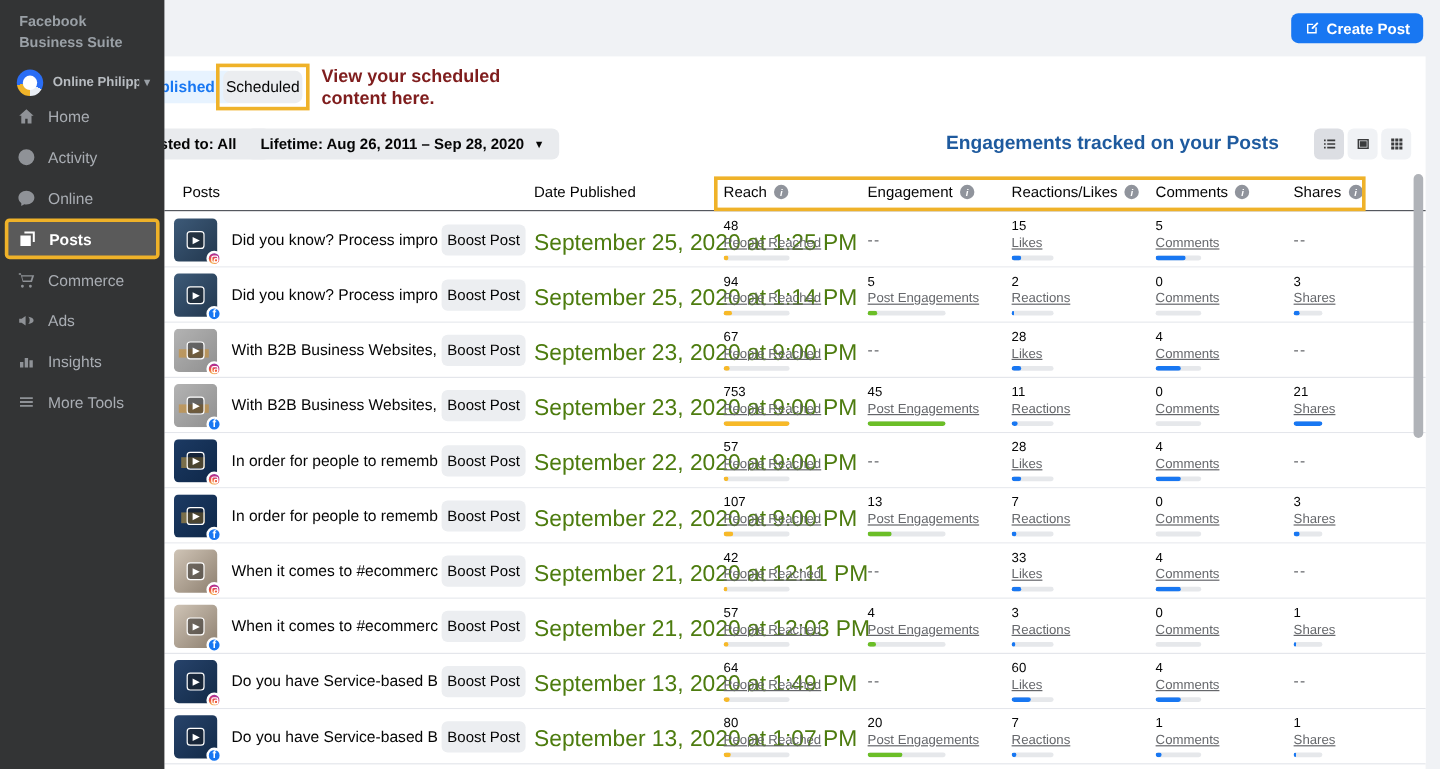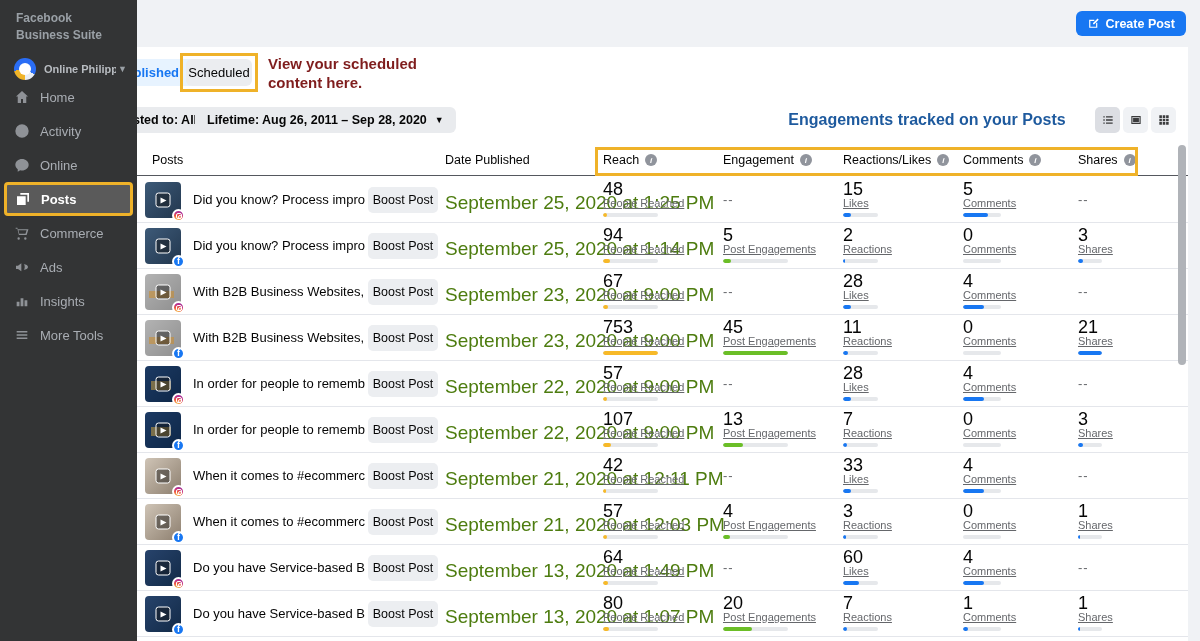--- a/index.html
+++ b/index.html
@@ -37,21 +37,21 @@
   .sched-box { position:absolute; left:43px; top:6px; width:78px; height:39px; border:3px solid #efb229; display:flex; align-items:center; justify-content:center; }
   .tab-scheduled { width:66px; height:27px; background:#ebedf0; color:#050505; font-size:13px; border-radius:6px;
       display:flex; align-items:center; justify-content:center; cursor:pointer; }
   .sched-note { position:absolute; left:131px; top:7px; width:170px; font-size:15px; font-weight:700; color:#7f1d1d; line-height:19px; }
 
   
   .pill { position:absolute; top:60px; height:26px; background:#e9ebee; border-radius:6px; display:flex; align-items:center;
       padding:0 12px; font-size:12.5px; font-weight:700; color:#050505; cursor:pointer; white-space:nowrap; }
   .pill .caret { font-size:9px; margin-left:8px; color:#050505; }
   .pill-posted { left:-32px; }
-  .pill-lifetime { left:58px;text-align:right; }
+  .pill-lifetime { left:68px;text-align:right; }
   .eng-note { position:absolute; left:610px; top:64px; width:360px; text-align:center; font-size:16px; font-weight:700; color:#1e5a9e; }
   .view-toggles { position:absolute; left:958px; top:60px; display:flex; gap:3px; }
   .vt-btn { width:25px; height:26px; border-radius:5px; background:#f0f2f5; display:flex; align-items:center; justify-content:center; cursor:pointer; border:none; }
   .vt-btn.selected { background:#dcdee3; }
   .vt-btn svg { width:14px; height:14px; fill:#3a3b3c; }
 
   
   .thead { position:absolute; left:0; top:98px; width:1051px; height:31px; border-bottom:1px solid #55585e; }
   .th { position:absolute; top:8px; font-size:12.5px; color:#050505; display:flex; align-items:center; gap:6px; }
   .info-i { width:12px; height:12px; border-radius:50%; background:#90949c; color:#fff; font-size:8px; font-weight:700;
@@ -78,21 +78,21 @@
              linear-gradient(135deg,#1c3a63,#0e2748); }
   .thumb-d { background:linear-gradient(135deg,#cfc4b6,#8d7f6f); }
   .thumb-e { background:linear-gradient(135deg,#27436b,#122a47); }
 
   .row-title { position:absolute; left:56px; top:15px; width:172px; font-size:13px; color:#050505; white-space:nowrap; overflow:hidden; }
   .boost-btn { position:absolute; left:231px; top:10px; width:70px; height:26px; background:#eceef1; border:none; border-radius:5px;
       font-size:12.5px; font-weight:400; color:#050505; cursor:pointer; font-family:inherit; }
   .row-date { position:absolute; left:308px; top:15px; font-size:19px; color:#4d7c0f; }
 
   .metric { position:absolute; top:5px; }
-  .metric .m-val { font-size:18px; color:#050505; line-height:15px; }
+  .metric .m-val { font-size:11px; color:#050505; line-height:15px; }
   .metric .m-label { font-size:11px; color:#65676b; line-height:13px;text-decoration:underline; }
   .metric .bar { height:4px; background:#e6e8eb; border-radius:2px; margin-top:3px; overflow:hidden; }
   .metric .bar-fill { height:100%; border-radius:2px; }
   .metric .dash { display:block; margin-top:10px; font-size:13px; color:#65676b; letter-spacing:1px; }
   .col-reach { left:466px; } .col-reach .bar { width:55px; } .col-reach .bar-fill { background:#f7b928; }
   .col-engagement { left:586px; } .col-engagement .bar { width:65px; } .col-engagement .bar-fill { background:#6bbe27; }
   .col-reactions { left:706px; } .col-reactions .bar { width:35px; } .col-reactions .bar-fill { background:#1877f2; }
   .col-comments { left:826px; } .col-comments .bar { width:38px; } .col-comments .bar-fill { background:#1877f2; }
   .col-shares { left:941px; } .col-shares .bar { width:24px; } .col-shares .bar-fill { background:#1877f2; }
 

